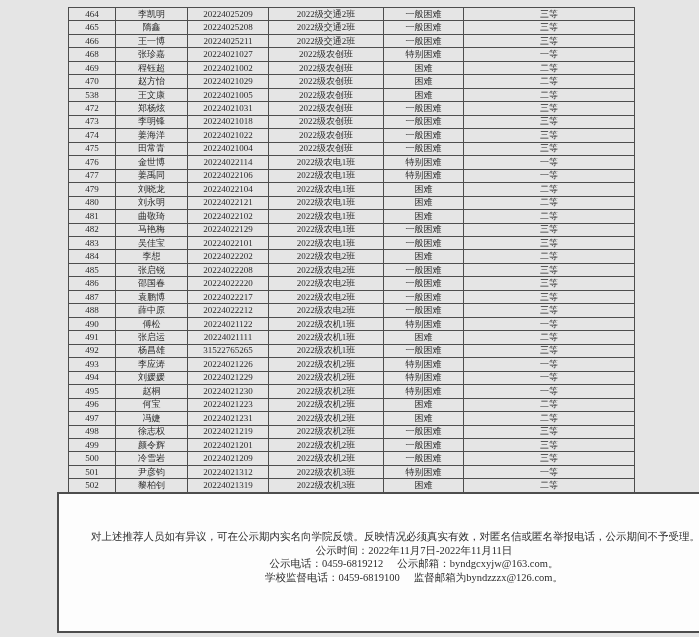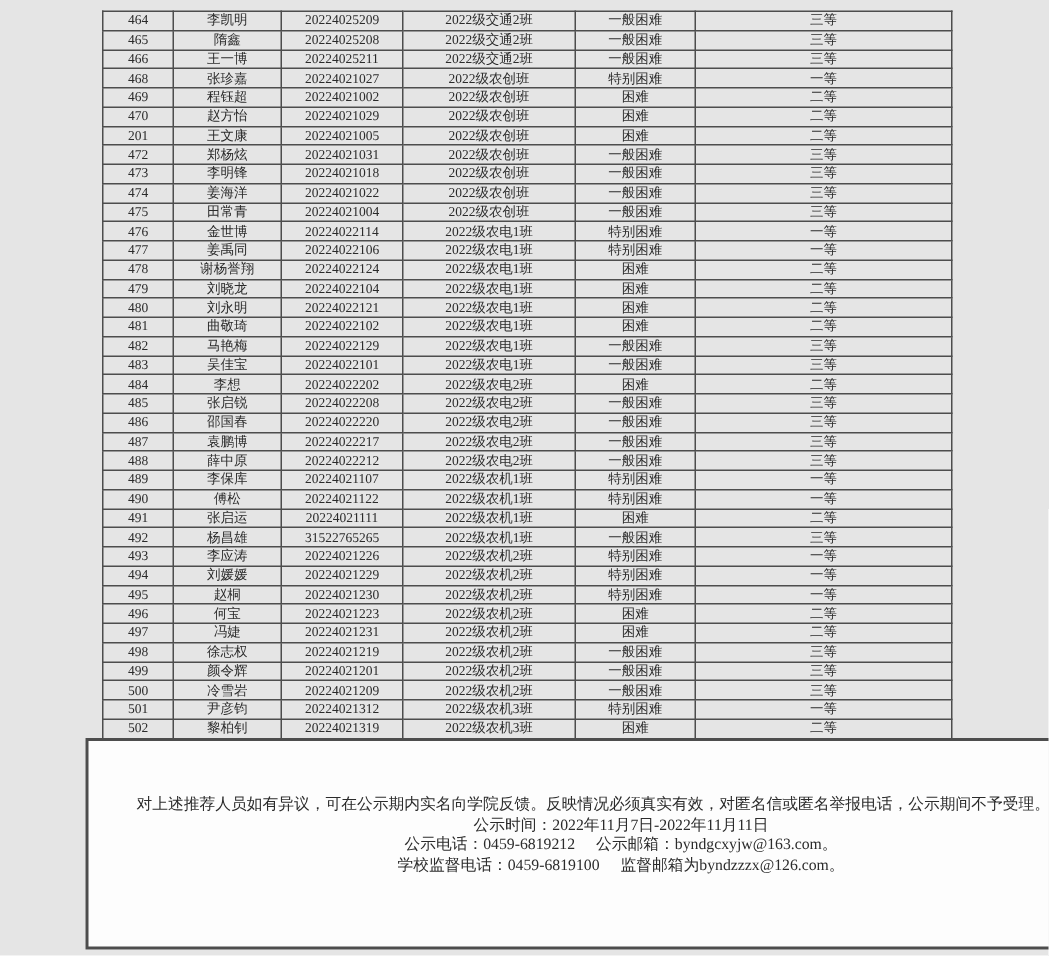--- a/index.html
+++ b/index.html
@@ -133,21 +133,21 @@
         </tr>
         <tr>
           <td>470</td>
           <td>赵方怡</td>
           <td>20224021029</td>
           <td>2022级农创班</td>
           <td>困难</td>
           <td>二等</td>
         </tr>
         <tr>
-          <td>201</td>
+          <td>538</td>
           <td>王文康</td>
           <td>20224021005</td>
           <td>2022级农创班</td>
           <td>困难</td>
           <td>二等</td>
         </tr>
         <tr>
           <td>472</td>
           <td>郑杨炫</td>
           <td>20224021031</td>
@@ -187,28 +187,20 @@
           <td>特别困难</td>
           <td>一等</td>
         </tr>
         <tr>
           <td>477</td>
           <td>姜禹同</td>
           <td>20224022106</td>
           <td>2022级农电1班</td>
           <td>特别困难</td>
           <td>一等</td>
-        </tr>
-        <tr>
-          <td>478</td>
-          <td>谢杨誉翔</td>
-          <td>20224022124</td>
-          <td>2022级农电1班</td>
-          <td>困难</td>
-          <td>二等</td>
         </tr>
         <tr>
           <td>479</td>
           <td>刘晓龙</td>
           <td>20224022104</td>
           <td>2022级农电1班</td>
           <td>困难</td>
           <td>二等</td>
         </tr>
         <tr>
@@ -275,28 +267,20 @@
           <td>一般困难</td>
           <td>三等</td>
         </tr>
         <tr>
           <td>488</td>
           <td>薛中原</td>
           <td>20224022212</td>
           <td>2022级农电2班</td>
           <td>一般困难</td>
           <td>三等</td>
-        </tr>
-        <tr>
-          <td>489</td>
-          <td>李保库</td>
-          <td>20224021107</td>
-          <td>2022级农机1班</td>
-          <td>特别困难</td>
-          <td>一等</td>
         </tr>
         <tr>
           <td>490</td>
           <td>傅松</td>
           <td>20224021122</td>
           <td>2022级农机1班</td>
           <td>特别困难</td>
           <td>一等</td>
         </tr>
         <tr>

